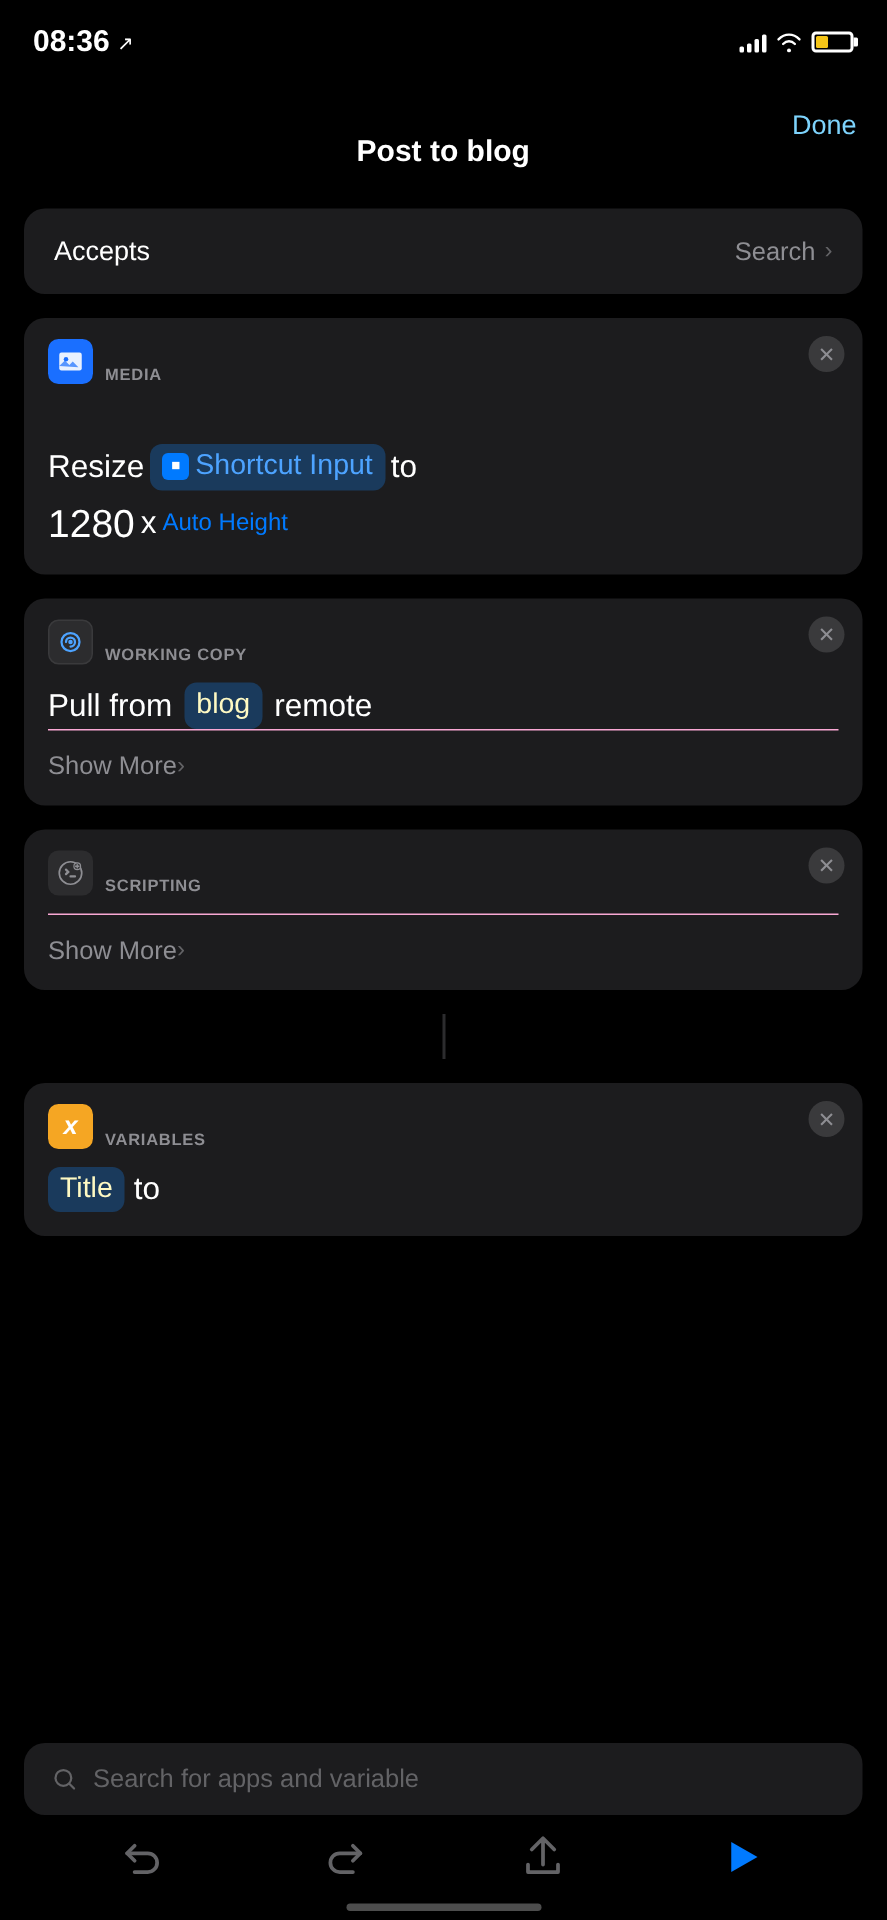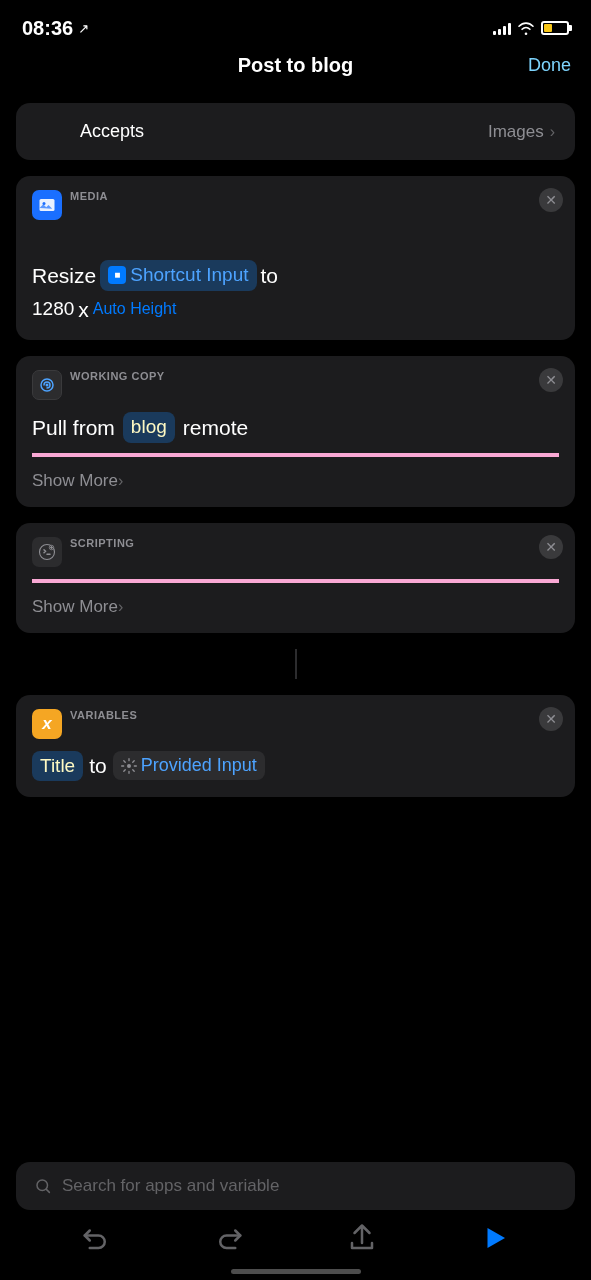--- a/index.html
+++ b/index.html
@@ -82,20 +82,21 @@
       justify-content: center;
       align-items: center;
       padding: 4px 20px 16px 20px;
       position: relative;
     }
     .header-title {
       font-size: 20px;
       font-weight: 600;
       color: #fff;
       text-align: center;
+      margin-top: 36px;
     }
     .header-done {
       position: absolute;
       right: 20px;
       font-size: 18px;
       color: #7dd3fc;
       font-weight: 400;
       cursor: pointer;
     }
 
@@ -114,21 +115,20 @@
       padding: 18px 20px;
       display: flex;
       justify-content: space-between;
       align-items: center;
       cursor: pointer;
     }
     .accepts-label {
       font-size: 18px;
       font-weight: 500;
       color: #fff;
-      margin-left: 44px;
     }
     .accepts-value {
       display: flex;
       align-items: center;
       gap: 6px;
       color: #8e8e93;
       font-size: 17px;
     }
     .chevron {
       color: #636366;
@@ -137,21 +137,21 @@
 
     
     .action-card {
       background: #1c1c1e;
       border-radius: 14px;
       padding: 14px 16px 16px 16px;
       position: relative;
     }
     .card-header {
       display: flex;
-      align-items: flex-start;
+      align-items: flex-end;
       gap: 8px;
       margin-bottom: 12px;
     }
     .card-icon {
       width: 30px;
       height: 30px;
       border-radius: 7px;
       display: flex;
       align-items: center;
       justify-content: center;
@@ -210,22 +210,22 @@
       font-size: 19px;
       display: inline-flex;
       align-items: center;
       gap: 4px;
     }
     .show-more-row {
       display: flex;
       justify-content: flex-start;
       align-items: center;
       padding-top: 14px;
-      margin-top: 10px;
-      border-top: 4px solid #f9a8d4;
+      margin-top: 0;
+      border-top: 1px solid #f9a8d4;
       cursor: pointer;
     }
     .show-more-label {
       font-size: 17px;
       color: #8e8e93;
     }
     .show-more-chevron {
       color: #636366;
       font-size: 16px;
     }
@@ -298,21 +298,21 @@
 
     .resize-line {
       display: flex;
       align-items: center;
       flex-wrap: wrap;
       gap: 4px;
       margin-top: 40px;
     }
     .number-token {
       color: #fff;
-      font-size: 19px;
+      font-size: 26px;
     }
     .token-with-icon {
       display: inline-flex;
       align-items: center;
       gap: 4px;
       background: #1a3a5c;
       border-radius: 8px;
       padding: 2px 8px;
       color: #4da3ff;
       font-size: 19px;
@@ -376,21 +376,21 @@
 <div class="header">
   <span class="header-title">Post to blog</span>
   <span class="header-done">Done</span>
 </div>
 
 <div class="content">
 
   <div class="accepts-card">
     <span class="accepts-label">Accepts</span>
     <div class="accepts-value">
-      <span>Images</span>
+      <span>Search</span>
       <span class="chevron">›</span>
     </div>
   </div>
 
   <div class="action-card">
     <div class="card-header">
       <div class="card-icon card-icon-media">
         <svg width="18" height="18" viewBox="0 0 24 24" fill="none">
           <rect x="2" y="4" width="20" height="16" rx="2" fill="white" opacity="0.9"></rect>
           <circle cx="8" cy="10" r="2" fill="#1a6fff"></circle>
@@ -470,27 +470,20 @@
       <div class="card-icon card-icon-variables" style="font-weight:800;font-size:17px;color:#fff;font-style:italic;">x</div>
       <span class="card-category">VARIABLES</span>
     </div>
     <div class="card-close">✕</div>
     <div class="card-content">
       <div class="set-variable-line">
         <span class="blue-token-pill">
           <span>Title</span>
         </span>
         <span>to</span>
-        <span class="gear-token">
-          <svg width="16" height="16" viewBox="0 0 24 24" fill="none" style="flex-shrink:0;">
-            <circle cx="12" cy="12" r="3" fill="#8e8e93"></circle>
-            <path d="M12 1v3M12 20v3M4.22 4.22l2.12 2.12M17.66 17.66l2.12 2.12M1 12h3M20 12h3M4.22 19.78l2.12-2.12M17.66 6.34l2.12-2.12" stroke="#8e8e93" stroke-width="2" stroke-linecap="round"></path>
-          </svg>
-          <span>Provided Input</span>
-        </span>
       </div>
     </div>
   </div>
 
 </div>
 
 <div class="search-section">
   <div class="search-bar">
     <svg width="18" height="18" viewBox="0 0 24 24" fill="none">
       <circle cx="11" cy="11" r="7" stroke="#636366" stroke-width="2"></circle>

